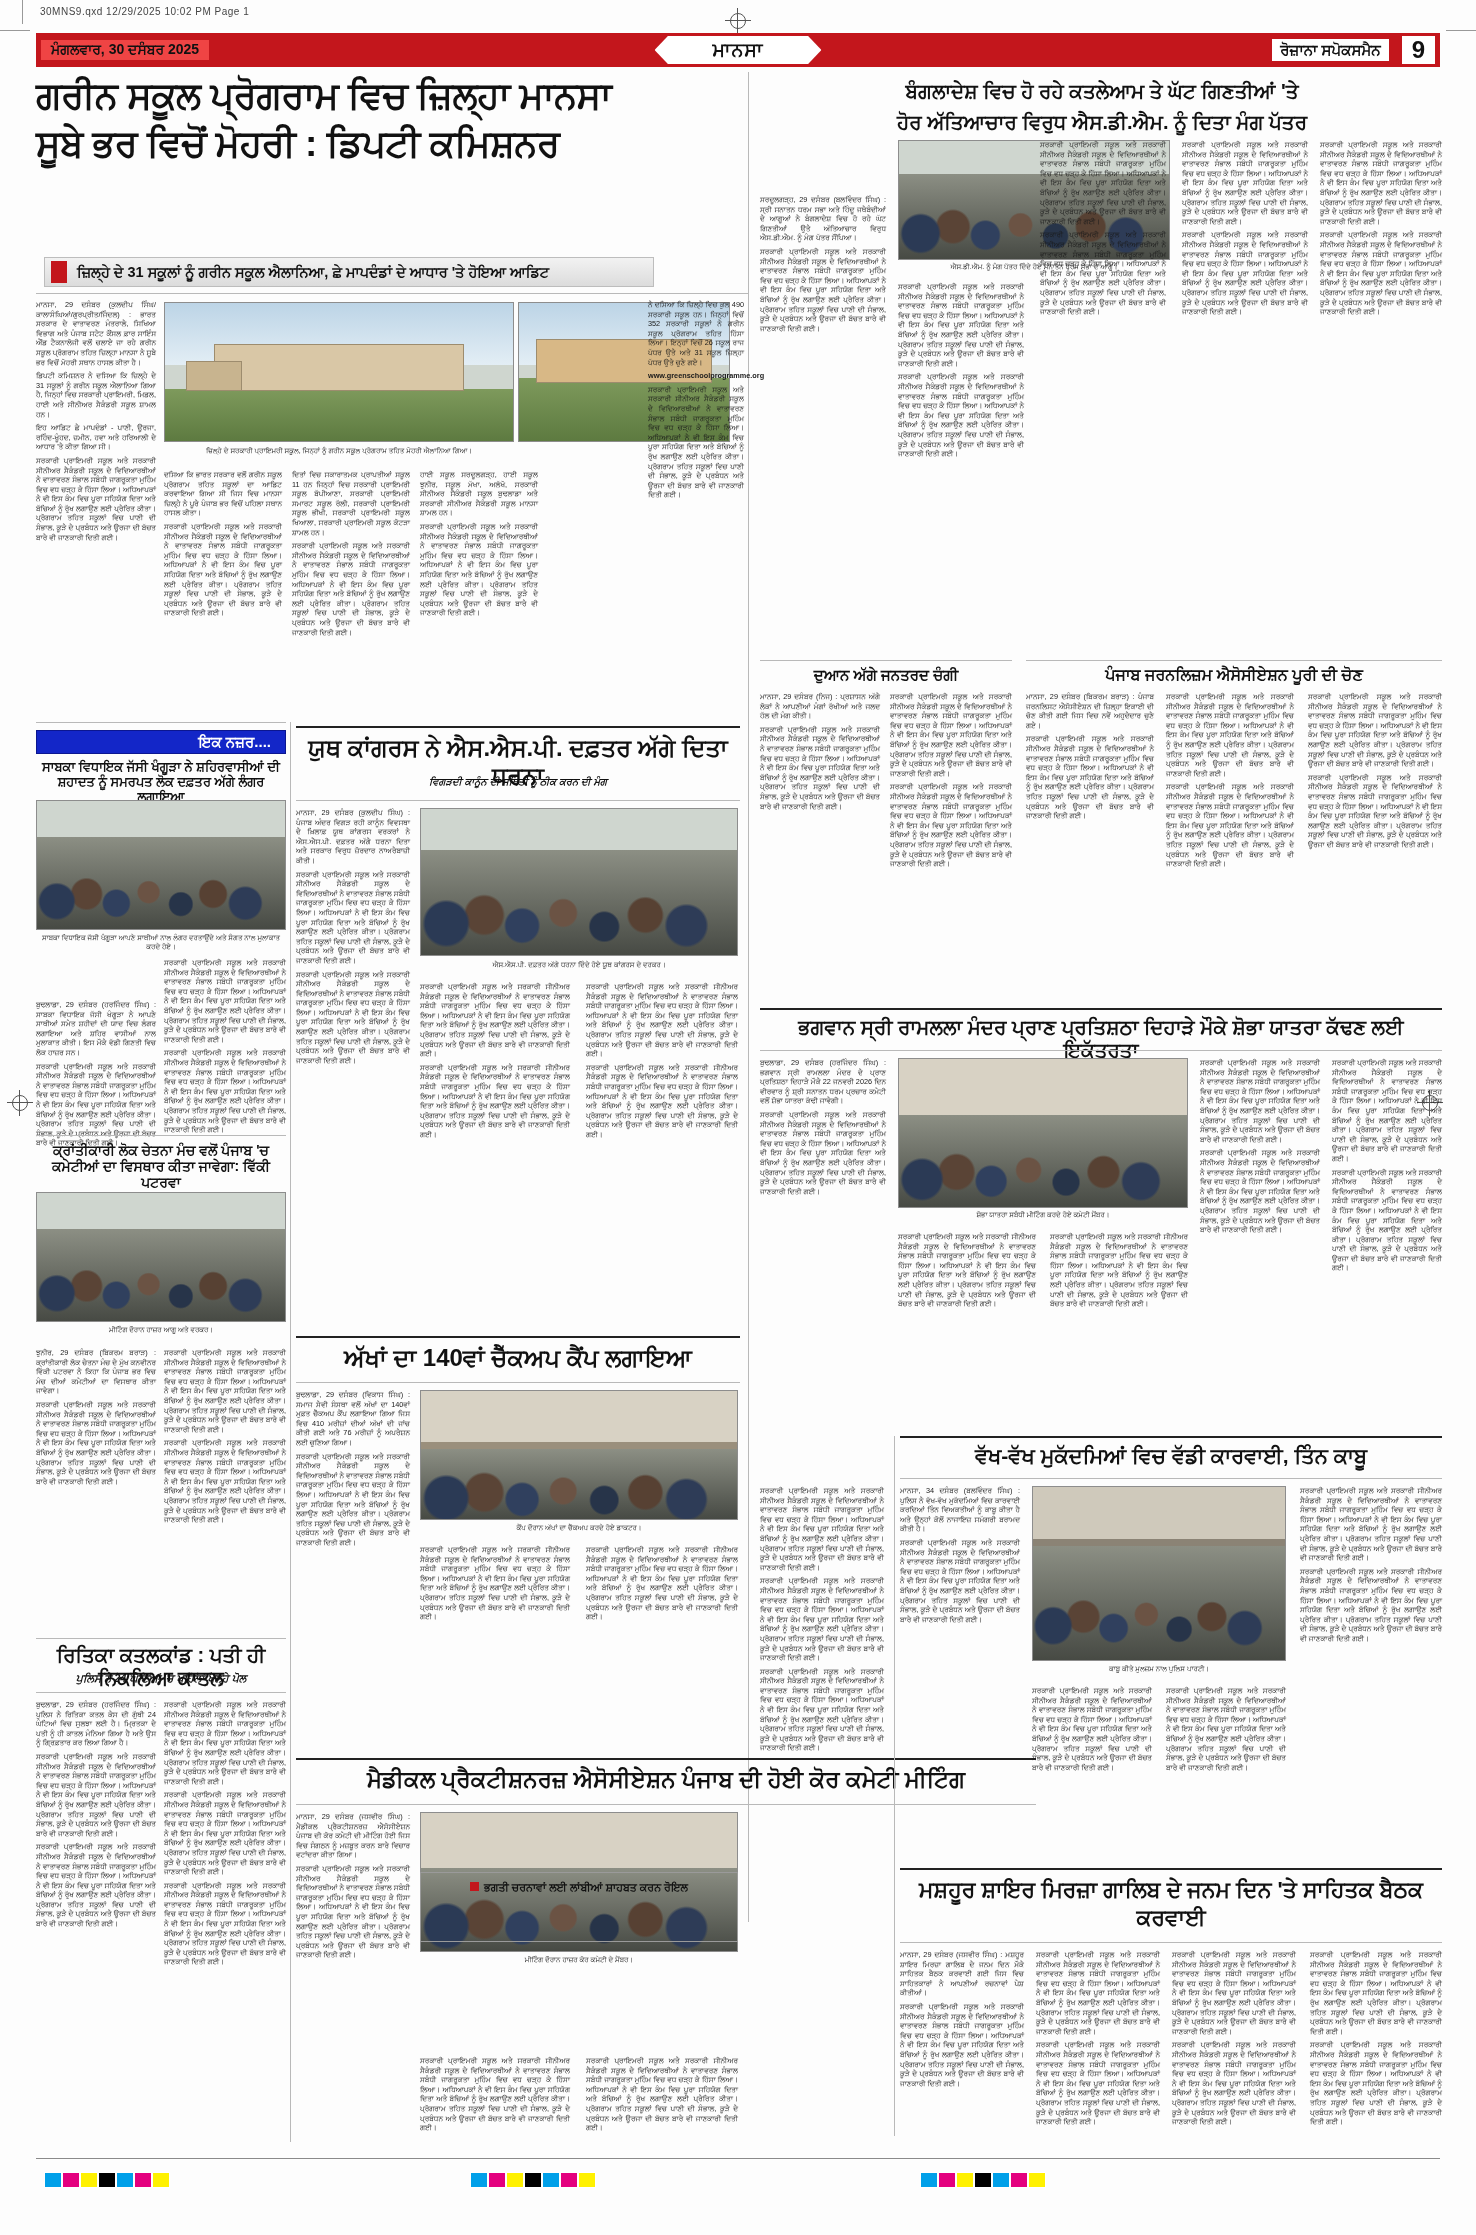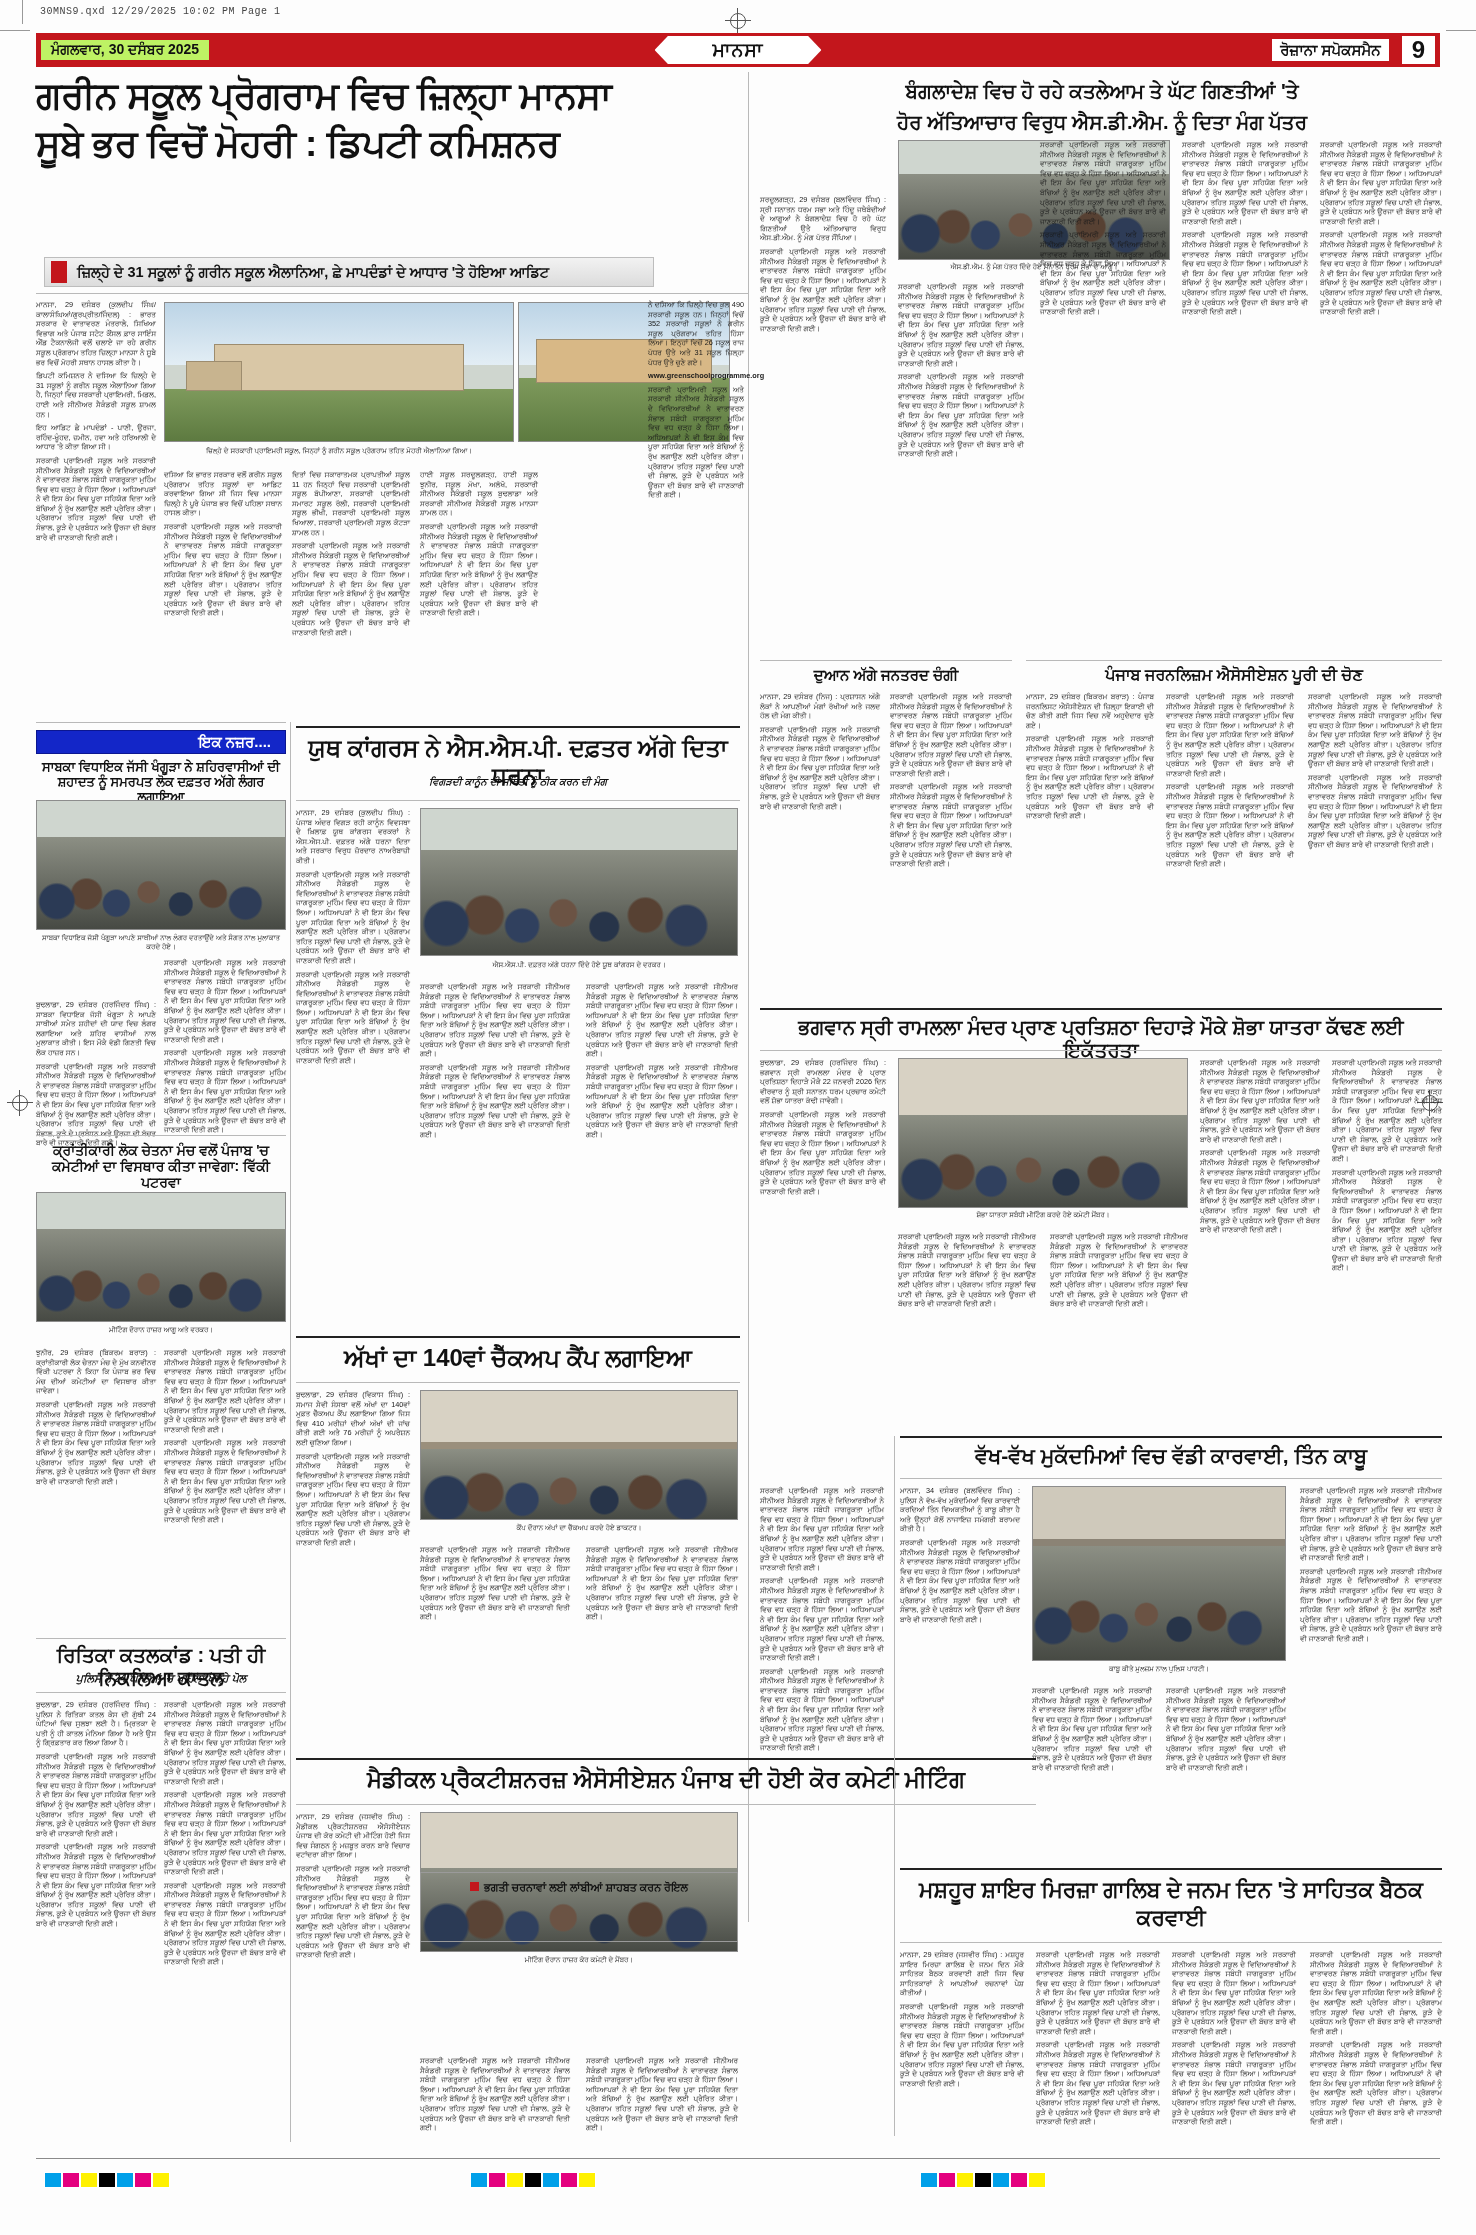--- a/index.html
+++ b/index.html
@@ -13,21 +13,21 @@
     overflow:hidden;
   }
   .page {
     position:absolute; left:0; top:0; width:1476px; height:2235px;
     background:#fdfdfd;
   }
 
   
   .slug {
     position:absolute; left:40px; top:6px;
-    font-family:Liberation Mono, monospace;
+    font-family:Liberation Sans, sans-serif;
     font-size:10px; color:#444; letter-spacing:.5px;
   }
   .reg-mark {
     position:absolute; left:50%; top:8px; transform:translateX(-50%);
     width:26px; height:26px;
   }
   .reg-mark:before, .reg-mark:after {
     content:""; position:absolute; background:#555;
   }
   .reg-mark:before { left:12px; top:0; width:1px; height:26px; }
@@ -39,21 +39,21 @@
   .trim-line { position:absolute; background:#999; }
 
   
   .masthead {
     position:absolute; left:36px; top:33px; width:1404px; height:34px;
     background:#c3161c;
     display:flex; align-items:center;
   }
   .masthead .dateplate {
     margin-left:4px;
-    background:#bef264; border:1.5px solid #c3161c;
+    background:#ef4444; border:1.5px solid #c3161c;
     padding:1px 10px 2px 10px;
     font-size:14px; font-weight:bold; color:#111;
     white-space:nowrap;
   }
   .masthead .city {
     position:absolute; left:50%; transform:translateX(-50%);
     background:#fff;
     padding:3px 58px;
     font-size:19px; font-weight:bold; letter-spacing:1px;
     clip-path: polygon(8% 0, 92% 0, 100% 50%, 92% 100%, 8% 100%, 0 50%);

